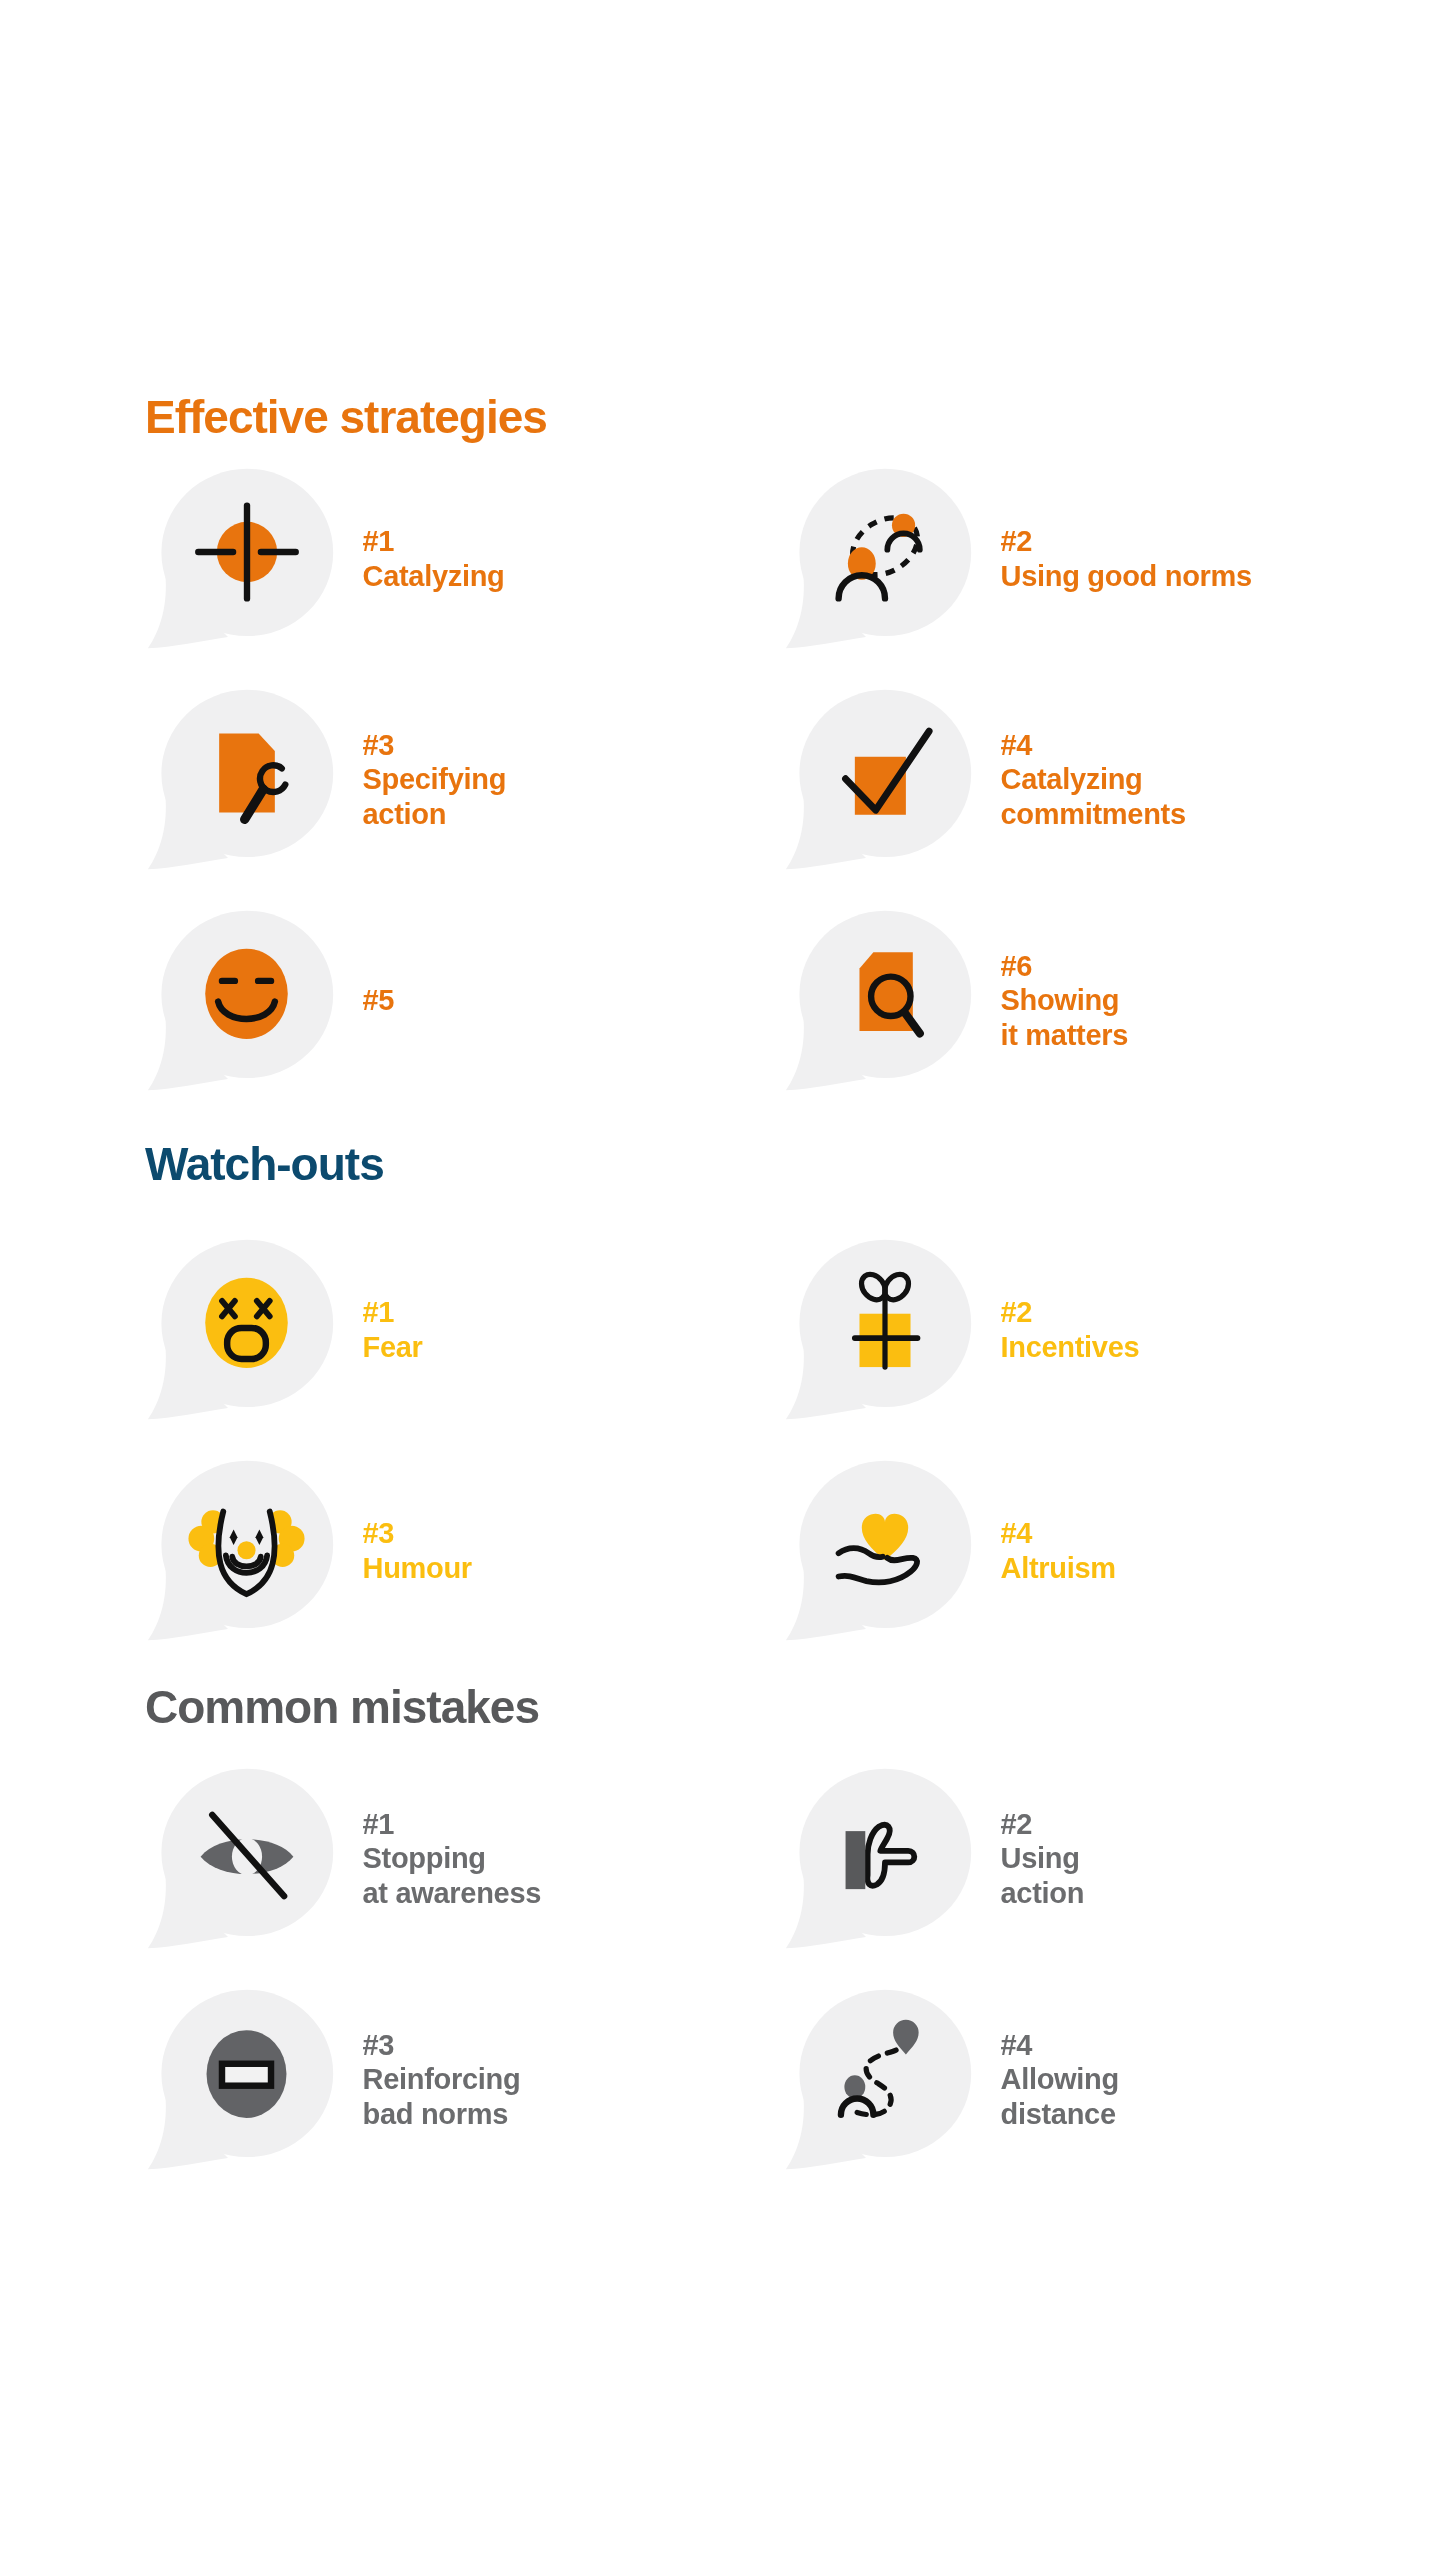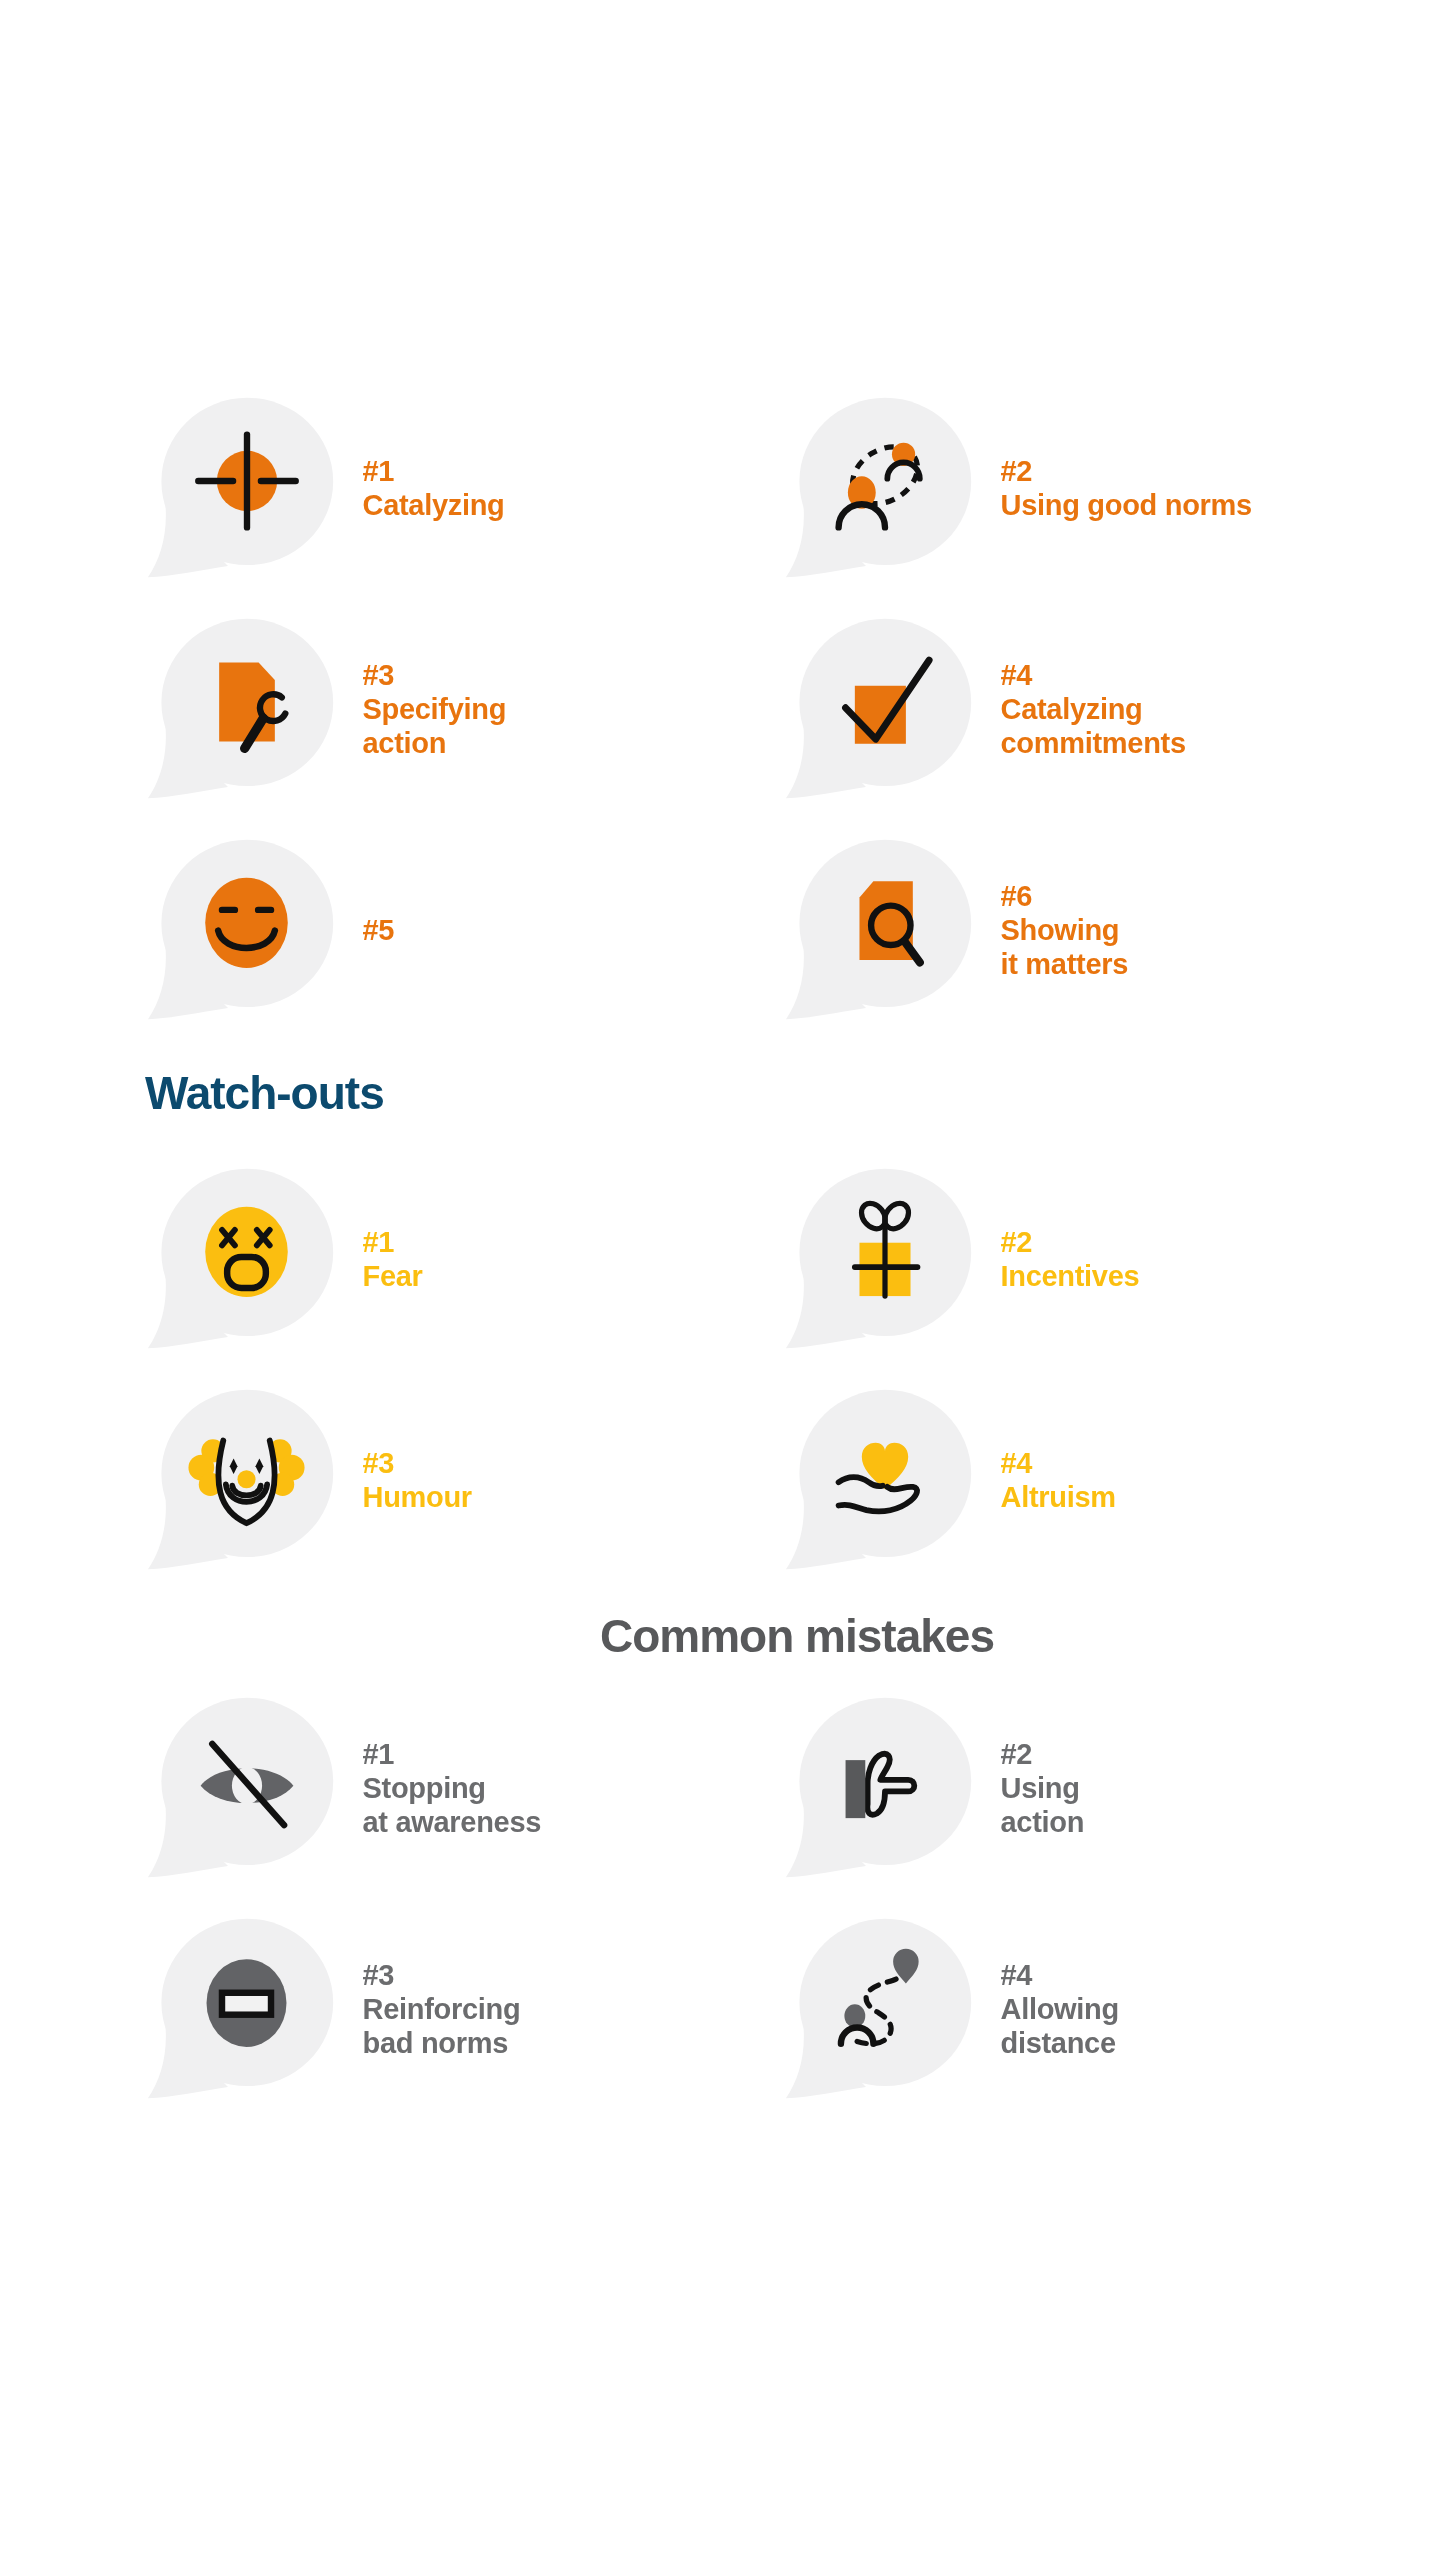--- a/index.html
+++ b/index.html
@@ -48,20 +48,21 @@
   .sec .group-title{margin-bottom:24.5px;}
   .sec2 .group-title{margin-top:46px;margin-bottom:49px;}
   .sec3 .group-title{margin-top:39px;margin-bottom:35px;}
 </style>
 </head>
 <body>
 
 <div class="page">
 
   <section class="sec sec1">
+    <h2 class="group-title" style="color: rgb(232, 116, 14);">Effective strategies</h2>
     <div class="grid">
 
       <div class="item">
         <div class="bubble">
           <svg class="bg" viewBox="0 0 100 100" preserveAspectRatio="none">
             <circle cx="53" cy="46.5" r="44.5" fill="#F0F0F1"></circle>
             <path d="M10.5 58 C12 74 8 88 1.5 97.5 C14 97 30 93.5 43 91.5 Z" fill="#F0F0F1"></path>
           </svg>
           <svg class="icon" viewBox="0 0 100 100">
             <circle cx="50" cy="50" r="26" fill="#E8740E"></circle>
@@ -264,21 +265,21 @@
         <div class="label" style="color: rgb(251, 190, 16);">
           <div class="num">#4</div>
           <div class="name">Altruism</div>
         </div>
       </div>
 
     </div>
   </section>
 
   <section class="sec sec3">
-    <h2 class="group-title" style="color: rgb(88, 89, 91); text-align: center;">Common mistakes</h2>
+    <h2 class="group-title" style="color: rgb(88, 89, 91);">Common mistakes</h2>
     <div class="grid">
 
       <div class="item">
         <div class="bubble">
           <svg class="bg" viewBox="0 0 100 100" preserveAspectRatio="none">
             <circle cx="53" cy="46.5" r="44.5" fill="#F0F0F1"></circle>
             <path d="M10.5 58 C12 74 8 88 1.5 97.5 C14 97 30 93.5 43 91.5 Z" fill="#F0F0F1"></path>
           </svg>
           <svg class="icon" viewBox="0 0 100 100">
             <path d="M10 54 C26 34 74 34 90 54 C74 74 26 74 10 54 Z" fill="#626366"></path>

